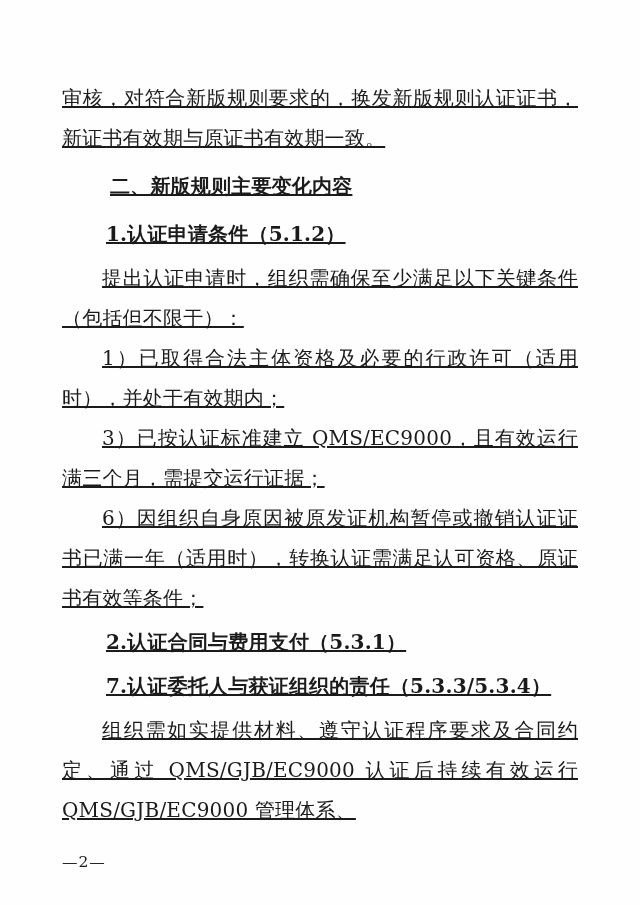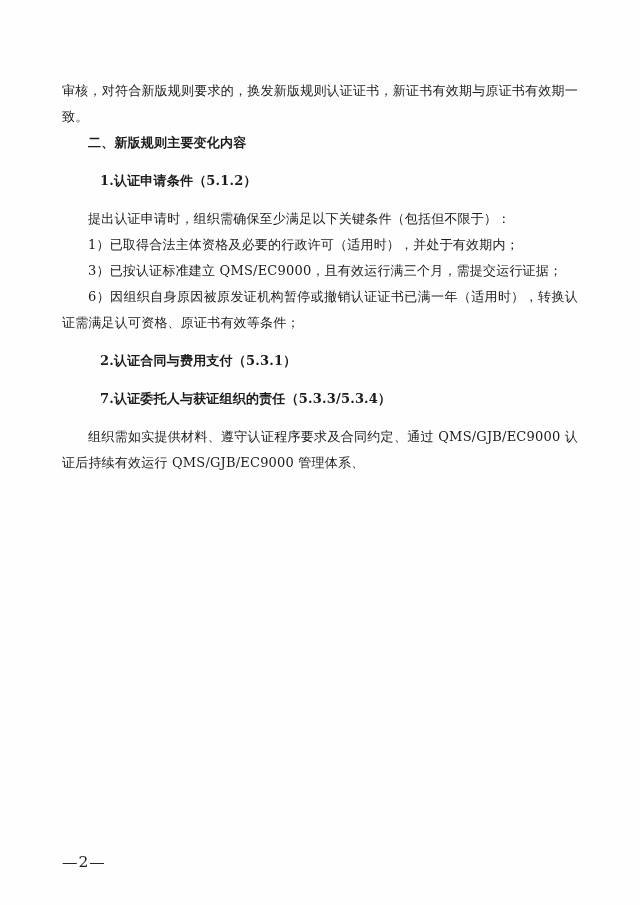--- a/index.html
+++ b/index.html
@@ -16,40 +16,41 @@
   }
   .page {
     position: relative;
     width: 640px;
     height: 905px;
     box-sizing: border-box;
     padding: 78px 62px 0 62px;
     background: #fefefe;
   }
   .doc-body {
-    font-size: 13px;
+    font-size: 20px;
     line-height: 2.0;
     text-align: justify;
     text-justify: inter-ideograph;
     letter-spacing: 0.2px;
+    text-decoration: underline;
   }
   .para {
     margin: 0;
     text-indent: 0;
   }
   .para.indent {
     text-indent: 2em;
   }
   .heading {
-    margin: 0;
+    margin: 8px;
     text-indent: 2em;
     font-weight: 700;
   }
   .sub-heading {
-    margin: 12px;
+    margin: 4px;
     text-indent: 2em;
     font-weight: 700;
   }
   .page-number {
     position: absolute;
     left: 0;
     right: 0;
     bottom: 34px;
     text-align: center;
     font-size: 15.5px;

